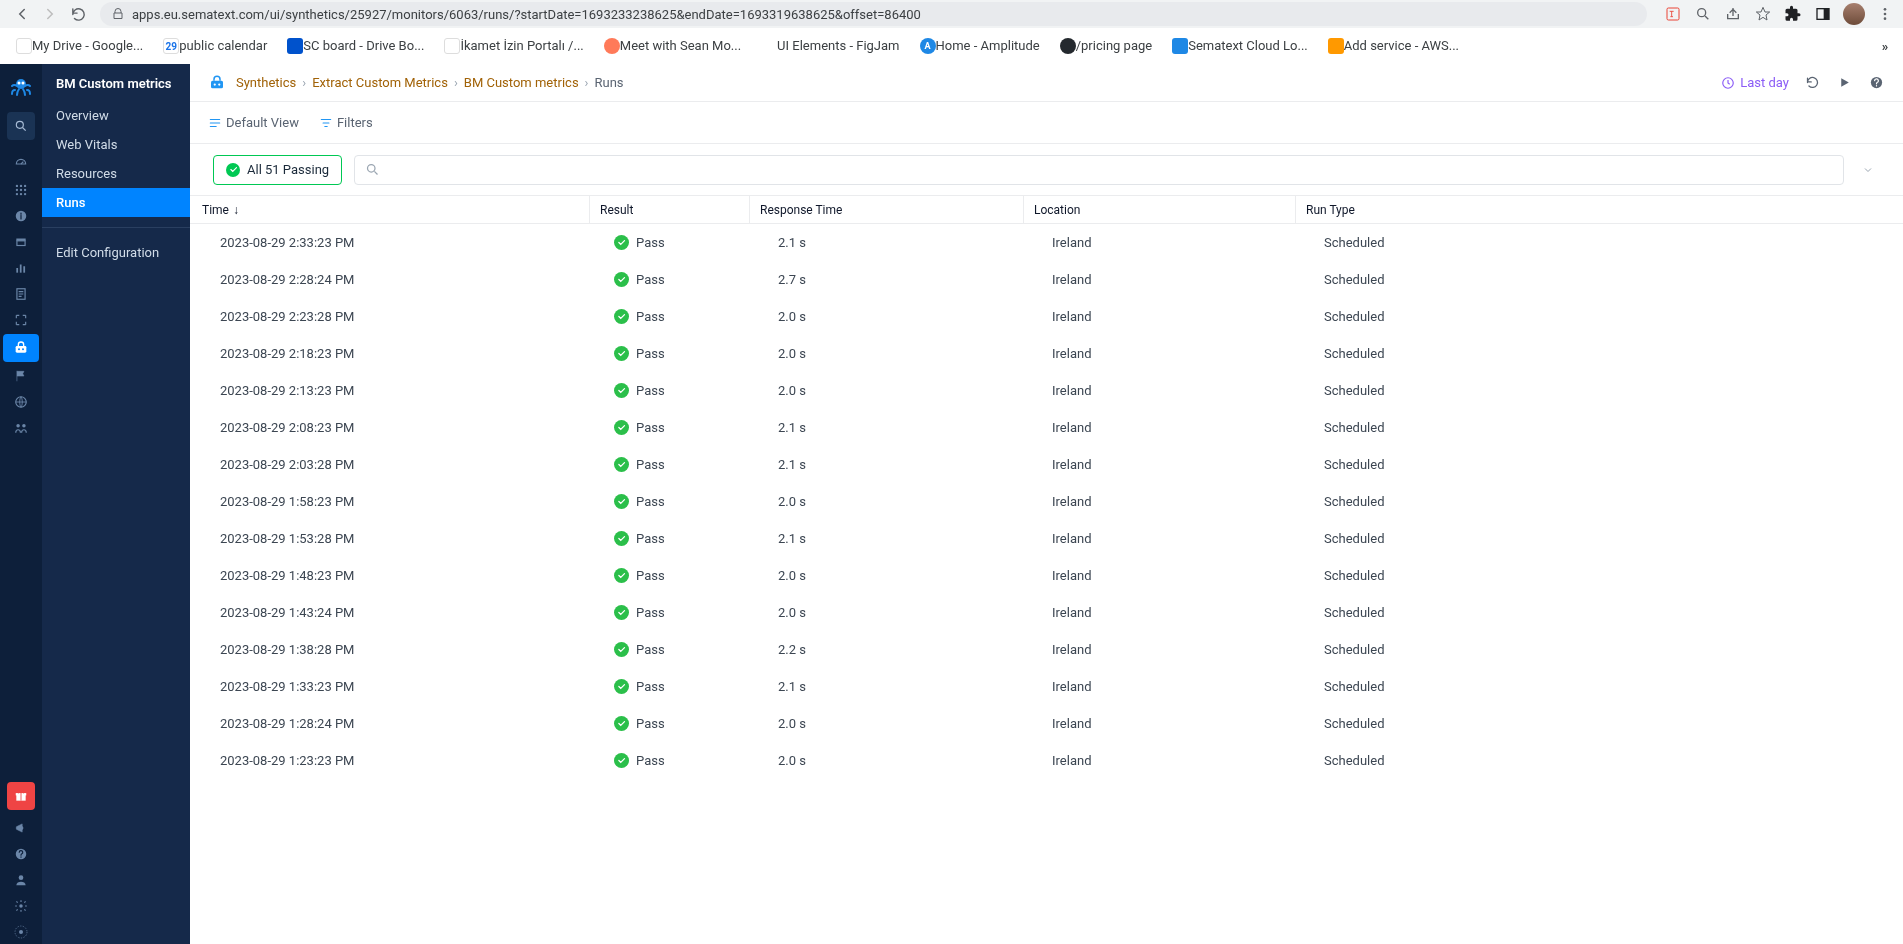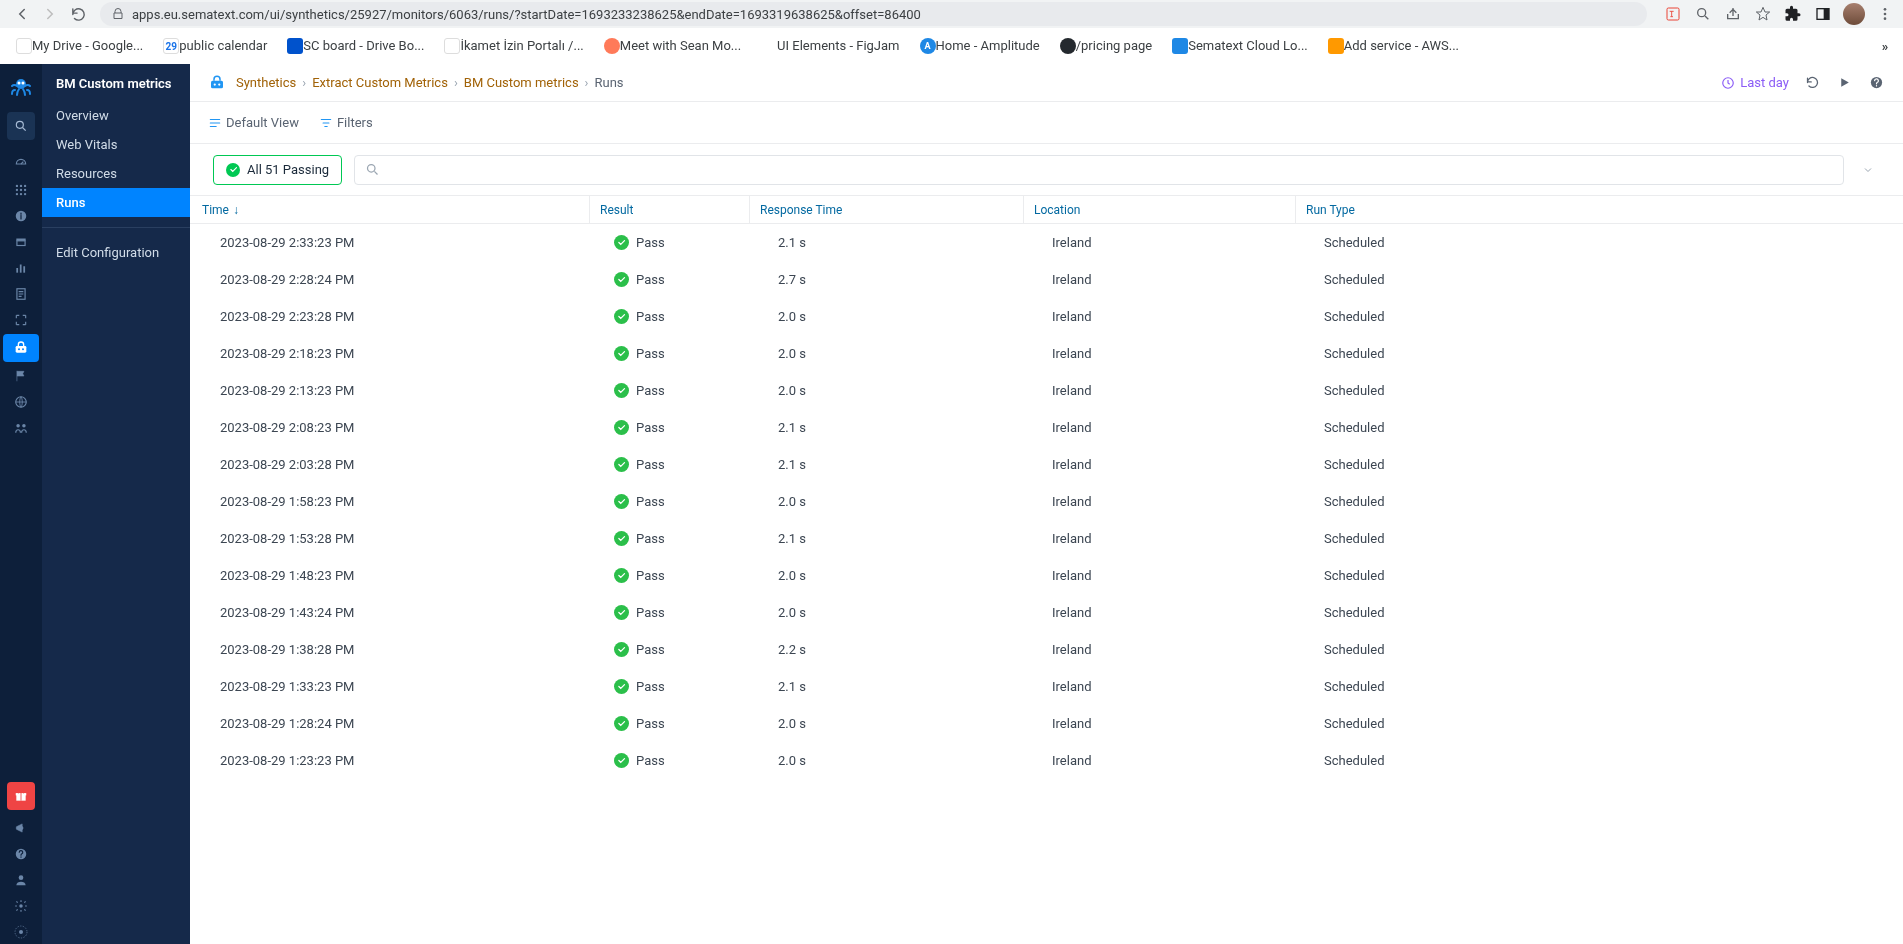--- a/index.html
+++ b/index.html
@@ -60,21 +60,21 @@
 .tool-item { display: flex; align-items: center; gap: 4px; cursor: pointer; }
 .tool-icon { color: #2196f3; }
 
 .filter-row { height: 52px; padding: 8px 23px; display: flex; align-items: center; gap: 12px; border-bottom: 1px solid #ebecee; }
 .pill { height: 30px; border: 1px solid #00c853; border-radius: 4px; padding: 0 12px; display: flex; align-items: center; gap: 7px; font-size: 13px; color: #1b2a3a; cursor:pointer; }
 .pill-check { width: 14px; height: 14px; background: #00c853; border-radius: 50%; display:flex; align-items:center; justify-content:center; color:#fff;}
 .filter-input-wrap { flex: 1; height: 30px; border: 1px solid #e1e4e8; border-radius: 4px; display: flex; align-items: center; padding: 0 10px; gap: 8px; }
 .filter-input { flex: 1; border: none; outline: none; font-size: 13px; color: #5a6472; }
 .filter-caret { width: 24px; color:#9aa5b1; display:flex; justify-content:center; align-items:center; cursor:pointer;}
 
-.table-head { height: 28px; display: flex; align-items: center; padding: 0 12px; font-size: 12px; color: #0369a1; border-bottom: 1px solid #ebecee; }
+.table-head { height: 28px; display: flex; align-items: center; padding: 0 12px; font-size: 12px; color: #0f172a; border-bottom: 1px solid #ebecee; }
 .col-time { width: 388px; padding-left:0; border-right: 1px solid #ebecee; height:100%; display:flex; align-items:center;}
 .col-result { width: 160px; border-right: 1px solid #ebecee; height:100%; display:flex; align-items:center; padding-left:10px;}
 .col-resp { width: 274px; border-right: 1px solid #ebecee; height:100%; display:flex; align-items:center; padding-left:10px;}
 .col-loc { width: 272px; border-right: 1px solid #ebecee; height:100%; display:flex; align-items:center; padding-left:10px;}
 .col-type { flex: 1; height:100%; display:flex; align-items:center; padding-left:10px;}
 .sort-arrow { margin-left: 4px; }
 
 .table-body { flex: 1; overflow-y: auto; }
 .row { height: 37px; display: flex; align-items: center; padding: 0 12px; font-size: 13px; color: #3c4652; cursor:pointer;margin-left:18px; }
 .c-time { width: 388px; }

